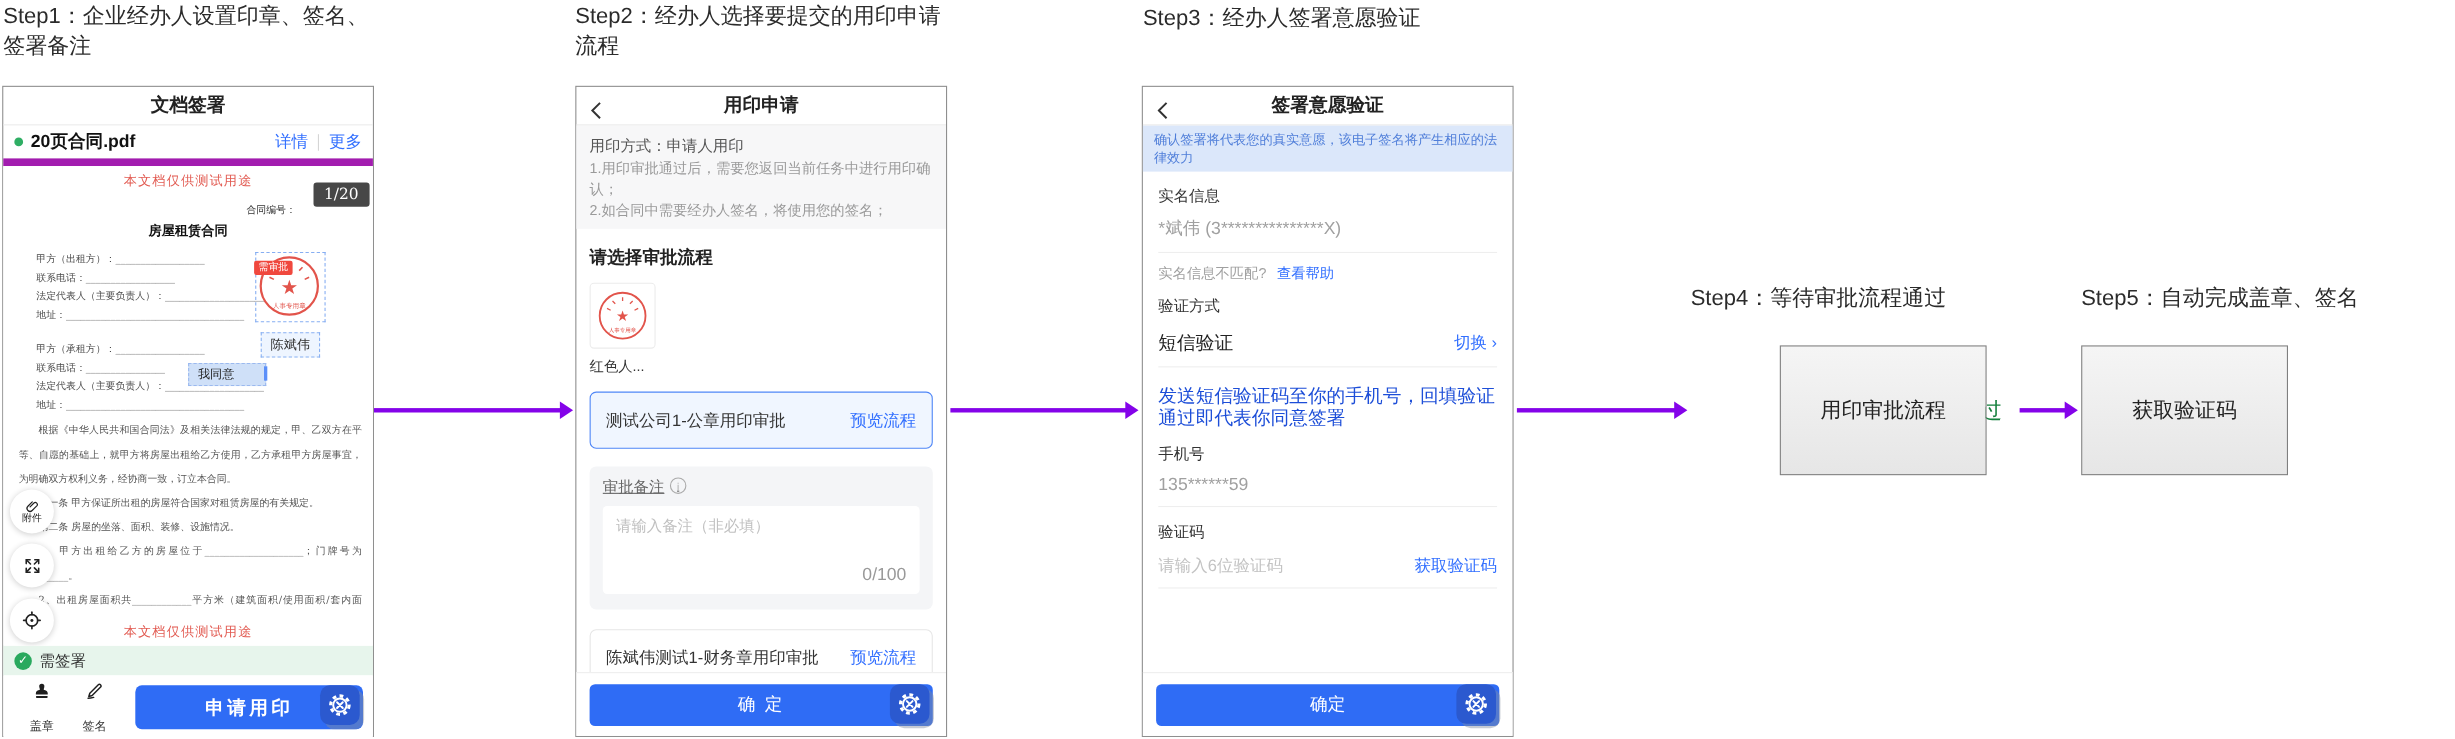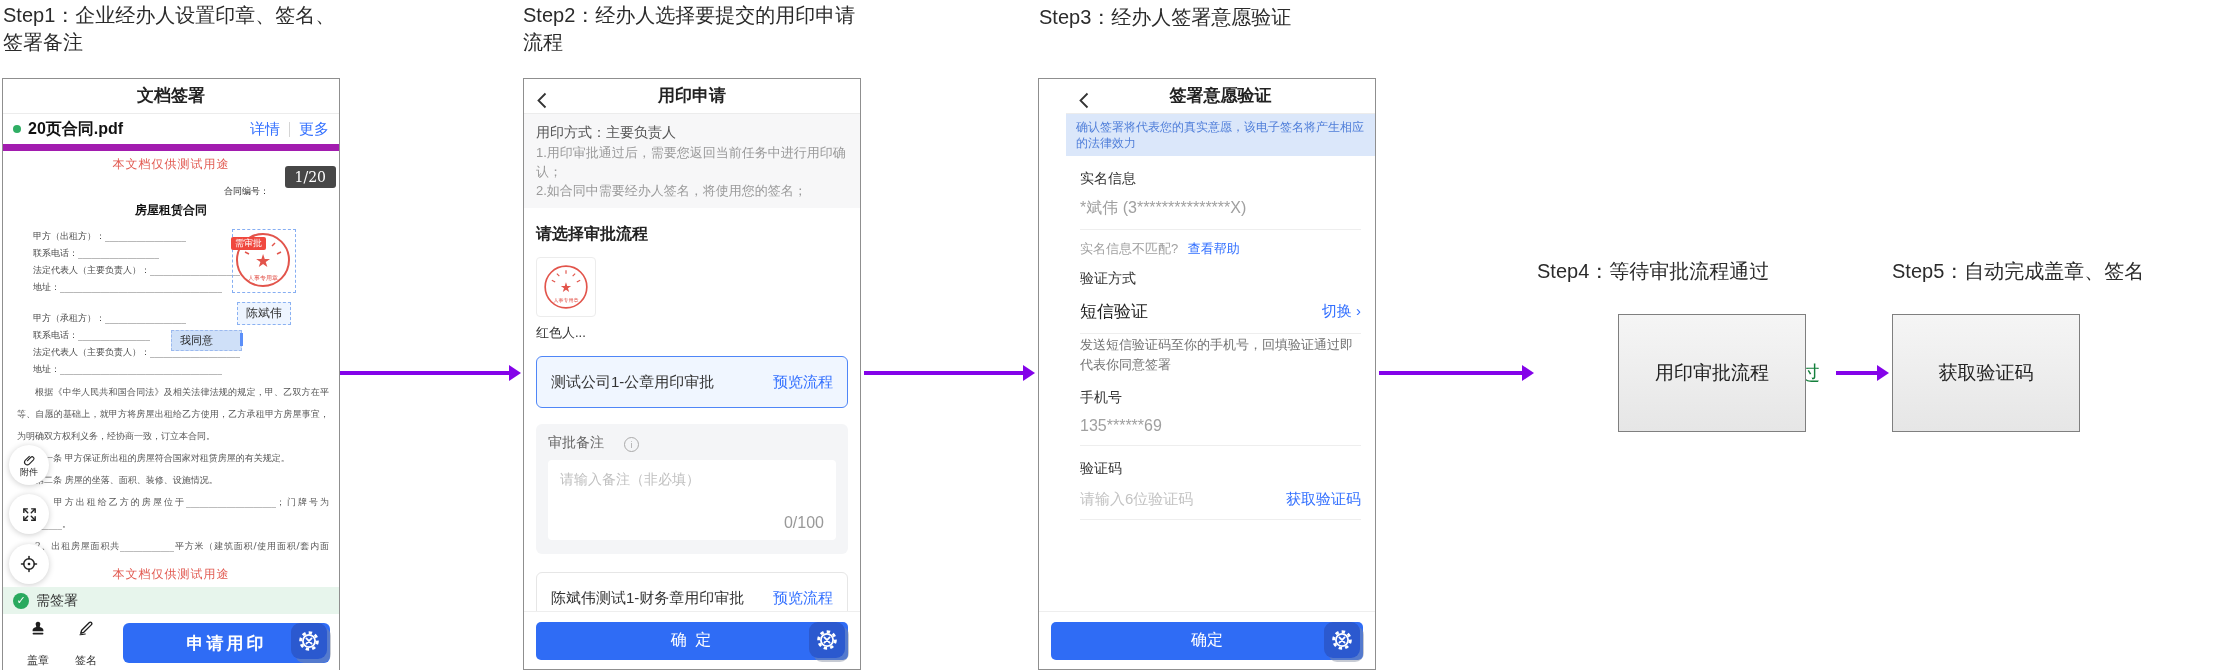--- a/index.html
+++ b/index.html
@@ -60,41 +60,41 @@
   .choose{font-size:16px;font-weight:bold;color:#222;margin-top:16px;}
   .seal-card{width:58px;height:58px;border:1px solid #ececec;border-radius:4px;margin-top:12px;
     display:flex;align-items:center;justify-content:center;background:#fff;cursor:pointer;}
   .seal-caption{font-size:13px;color:#333;margin-top:7px;}
   .flow-card{margin-top:14px;height:52px;border:1px solid #e6e6e6;border-radius:6px;background:#fff;
     display:flex;align-items:center;justify-content:space-between;padding:0 14px;cursor:pointer;box-sizing:border-box;}
   .flow-card.selected{border:1px solid #4f86f7;background:#f0f6ff;}
   .flow-name{font-size:15px;color:#333;}
   .preview-link{font-size:15px;color:#3370ff;cursor:pointer;}
   .remark-panel{margin-top:16px;background:#f4f5f7;border-radius:6px;padding:10px 12px 14px;}
-  .remark-head{font-size:14px;color:#666;display:flex;align-items:flex-end;gap:20px;}
+  .remark-head{font-size:14px;color:#666;display:flex;align-items:flex-start;gap:5px;text-decoration:underline;}
   .info-i{width:13px;height:13px;border:1px solid #aaa;border-radius:50%;font-size:9px;color:#aaa;
     display:flex;align-items:center;justify-content:center;font-style:normal;}
   .remark-box{margin-top:8px;background:#fff;border-radius:4px;height:60px;padding:10px 12px;position:relative;cursor:text;}
   .placeholder{font-size:14px;color:#c0c0c0;}
   .counter{position:absolute;right:12px;bottom:8px;font-size:16px;color:#999;}
   .btn-bar{position:absolute;left:0;right:0;bottom:0;height:58px;border-top:1px solid #eee;background:#fff;
     display:flex;align-items:center;padding:0 12px;box-sizing:border-box;}
   .confirm-btn{flex:1;height:38px;background:#2f6cf5;border-radius:5px;color:#fff;font-size:16px;letter-spacing:2px;
     display:flex;align-items:center;justify-content:center;position:relative;cursor:pointer;}
   
   .banner{background:#dbe7fa;color:#4f7ed9;font-size:12px;padding:5px 10px;line-height:16px;}
   .lbl{font-size:14px;color:#333;margin-top:14px;}
   .val{font-size:16px;color:#a0a0a0;margin-top:10px;}
   .hr{border-top:1px solid #eee;margin-top:10px;}
   .help-row{margin-top:10px;font-size:13px;color:#a0a0a0;}
   .help-row .blue-link{font-size:13px;margin-left:6px;}
   .method-row{display:flex;justify-content:space-between;align-items:center;margin-top:12px;}
   .method{font-size:17px;color:#222;}
   .switch{font-size:15px;color:#3370ff;cursor:pointer;}
-  .desc{font-size:13px;color:#737373;line-height:20px;margin-top:1px;}
+  .desc{font-size:17px;color:#1d4ed8;line-height:20px;margin-top:16px;}
   .code-row{display:flex;justify-content:space-between;align-items:center;margin-top:12px;}
   .code-ph{font-size:15px;color:#c3c3c3;cursor:text;}
   
   .arrow{position:absolute;top:371px;height:4px;background:#8403e9;}
   .arrow.head::after{content:"";position:absolute;right:-11px;top:-6px;border-left:12px solid #8403e9;
     border-top:8px solid transparent;border-bottom:8px solid transparent;}
   .pass-label{position:absolute;left:1780px;top:360px;width:54px;text-align:left;color:#15803d;font-size:20px;}
   .flow-box{position:absolute;top:314px;width:188px;height:118px;border:1px solid #7f7f7f;box-sizing:border-box;
     background:linear-gradient(180deg,#f5f5f5,#e6e6e6);display:flex;align-items:center;justify-content:center;
     font-size:19px;color:#222;}
@@ -253,21 +253,21 @@
     <div class="p-header">
       <span class="back">
         <svg width="10" height="17" viewBox="0 0 10 17">
           <polyline points="8.5,1.5 1.5,8.5 8.5,15.5" fill="none" stroke="#333" stroke-width="1.8"></polyline>
         </svg>
       </span>
       <span>用印申请</span>
     </div>
 
     <div class="info-box">
-      <div class="t">用印方式：主要负责人</div>
+      <div class="t">用印方式：申请人用印</div>
       <div class="l">1.用印审批通过后，需要您返回当前任务中进行用印确认；</div>
       <div class="l">2.如合同中需要经办人签名，将使用您的签名；</div>
     </div>
 
     <div class="ph-body">
       <div class="choose">请选择审批流程</div>
 
       <div class="seal-card">
         <svg width="50" height="50" viewBox="0 0 60 60">
           <circle cx="30" cy="30" r="25" fill="none" stroke="#e2544b" stroke-width="2"></circle>
@@ -315,21 +315,21 @@
               <circle cx="12" cy="12" r="8.4" fill="none" stroke="#fff" stroke-width="2.8" stroke-dasharray="3.4 3.1"></circle>
               <circle cx="12" cy="12" r="6.1" fill="none" stroke="#fff" stroke-width="1.8"></circle>
               <path d="M9.4 9.4 L14.6 14.6 M14.6 9.4 L9.4 14.6" stroke="#fff" stroke-width="1.8" stroke-linecap="round"></path>
             </svg>
           </div>
         </div>
       </div>
     </div>
   </div>
 
-  <div class="phone" style="left:1038px;padding-left:27px;">
+  <div class="phone" style="left:1038px;">
     <div class="p-header">
       <span class="back">
         <svg width="10" height="17" viewBox="0 0 10 17">
           <polyline points="8.5,1.5 1.5,8.5 8.5,15.5" fill="none" stroke="#333" stroke-width="1.8"></polyline>
         </svg>
       </span>
       <span>签署意愿验证</span>
     </div>
 
     <div class="banner">确认签署将代表您的真实意愿，该电子签名将产生相应的法律效力</div>
@@ -347,21 +347,21 @@
       <div class="lbl" style="margin-top:12px;">验证方式</div>
       <div class="method-row">
         <span class="method">短信验证</span>
         <span class="switch">切换 ›</span>
       </div>
       <div class="hr"></div>
 
       <div class="desc">发送短信验证码至你的手机号，回填验证通过即代表你同意签署</div>
 
       <div class="lbl">手机号</div>
-      <div class="val">135******69</div>
+      <div class="val">135******59</div>
       <div class="hr"></div>
 
       <div class="lbl" style="">验证码</div>
       <div class="code-row">
         <span class="code-ph">请输入6位验证码</span>
         <span class="blue-link">获取验证码</span>
       </div>
       <div class="hr"></div>
     </div>
 

